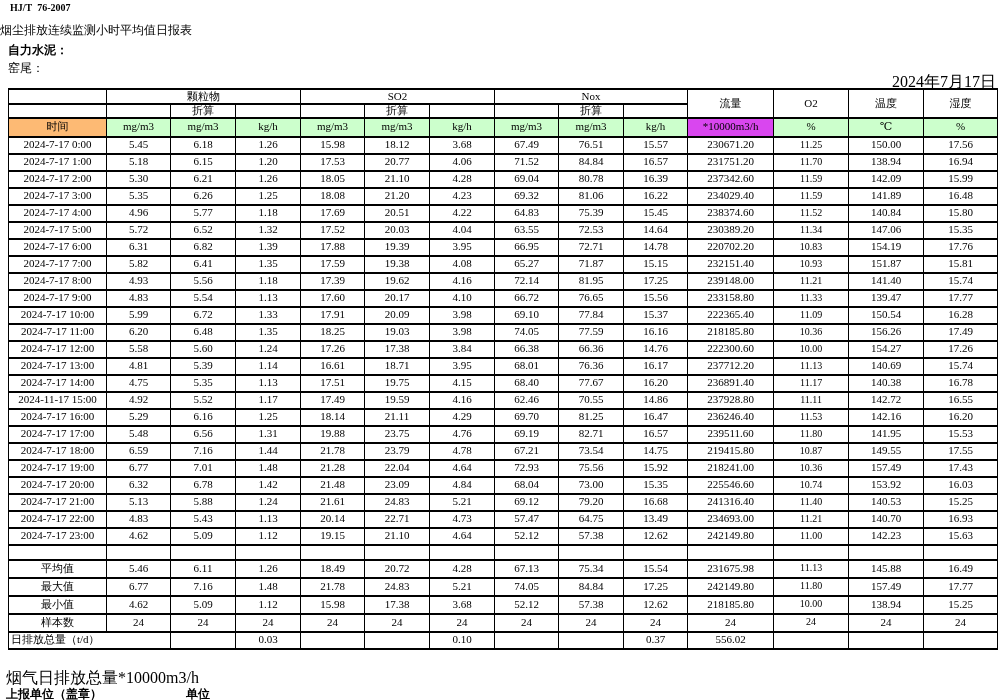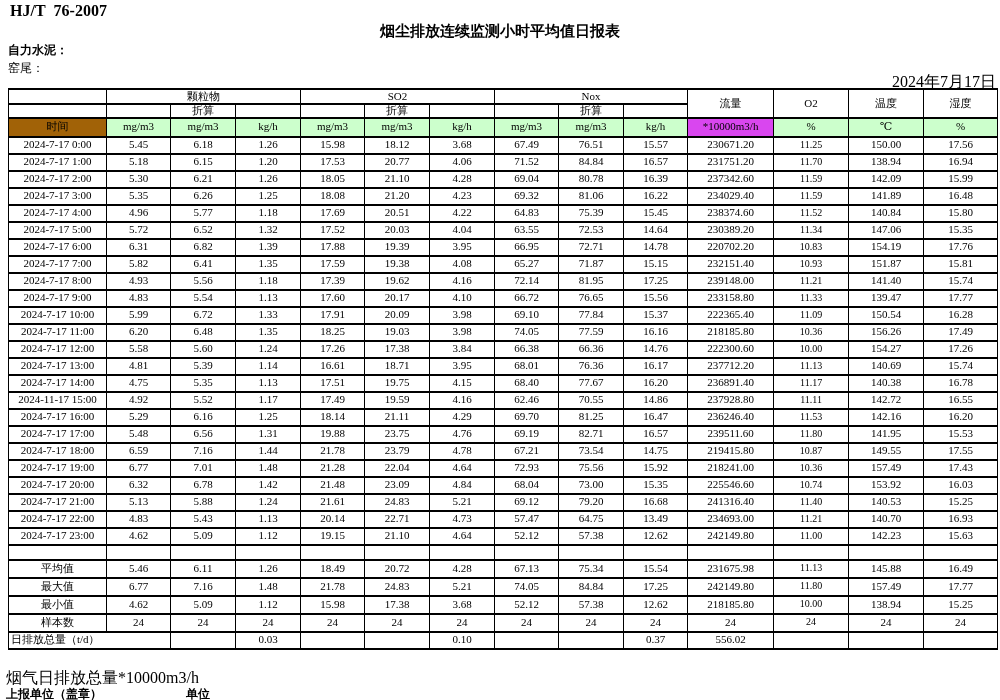--- a/index.html
+++ b/index.html
@@ -1,22 +1,22 @@
 <!DOCTYPE html>
 <html><head>
 <meta charset="utf-8">
 <style>
   html,body{margin:0;padding:0;}
   body{
     width:1000px;height:700px;position:relative;background:#fff;color:#000;
     font-family:"Liberation Serif","DejaVu Serif",serif;overflow:hidden;
   }
   .abs{position:absolute;white-space:nowrap;}
-  .code{top:2px;left:10px;font-size:16px;font-weight:bold;}
-  .title{top:22px;left:0;right:0;text-align:center;font-size:15px;font-weight:bold;}
+  .code{top:2px;left:10px;font-size:10px;font-weight:bold;}
+  .title{top:22px;left:0;right:0;font-size:12px;font-weight:normal;}
   .company{top:42px;left:8px;font-size:12px;font-weight:bold;}
   .site{top:60px;left:8px;font-size:12px;font-weight:normal;}
   .date{top:72px;right:4px;font-size:16px;}
   .f1{top:668px;left:6px;font-size:16px;font-weight:normal;}
   .f2{top:686px;left:6px;font-size:12px;font-weight:bold;}
   .f3{top:686px;left:186px;font-size:12px;font-weight:bold;}
 
   table{
     position:absolute;left:8px;top:88px;width:990px;
     border-collapse:collapse;table-layout:fixed;
@@ -80,21 +80,21 @@
       <td>折算</td>
       <td></td>
       <td></td>
       <td>折算</td>
       <td></td>
       <td></td>
       <td>折算</td>
       <td></td>
     </tr>
     <tr class="units">
-      <td style="background: #a16207;">时间</td>
+      <td style="background: #fdba74;">时间</td>
       <td style="background: rgb(204, 255, 204);">mg/m3</td>
       <td style="background: rgb(204, 255, 204);">mg/m3</td>
       <td style="background: rgb(204, 255, 204);">kg/h</td>
       <td style="background: rgb(204, 255, 204);">mg/m3</td>
       <td style="background: rgb(204, 255, 204);">mg/m3</td>
       <td style="background: rgb(204, 255, 204);">kg/h</td>
       <td style="background: rgb(204, 255, 204);">mg/m3</td>
       <td style="background: rgb(204, 255, 204);">mg/m3</td>
       <td style="background: rgb(204, 255, 204);">kg/h</td>
       <td style="background: #d946ef;">*10000m3/h</td>

